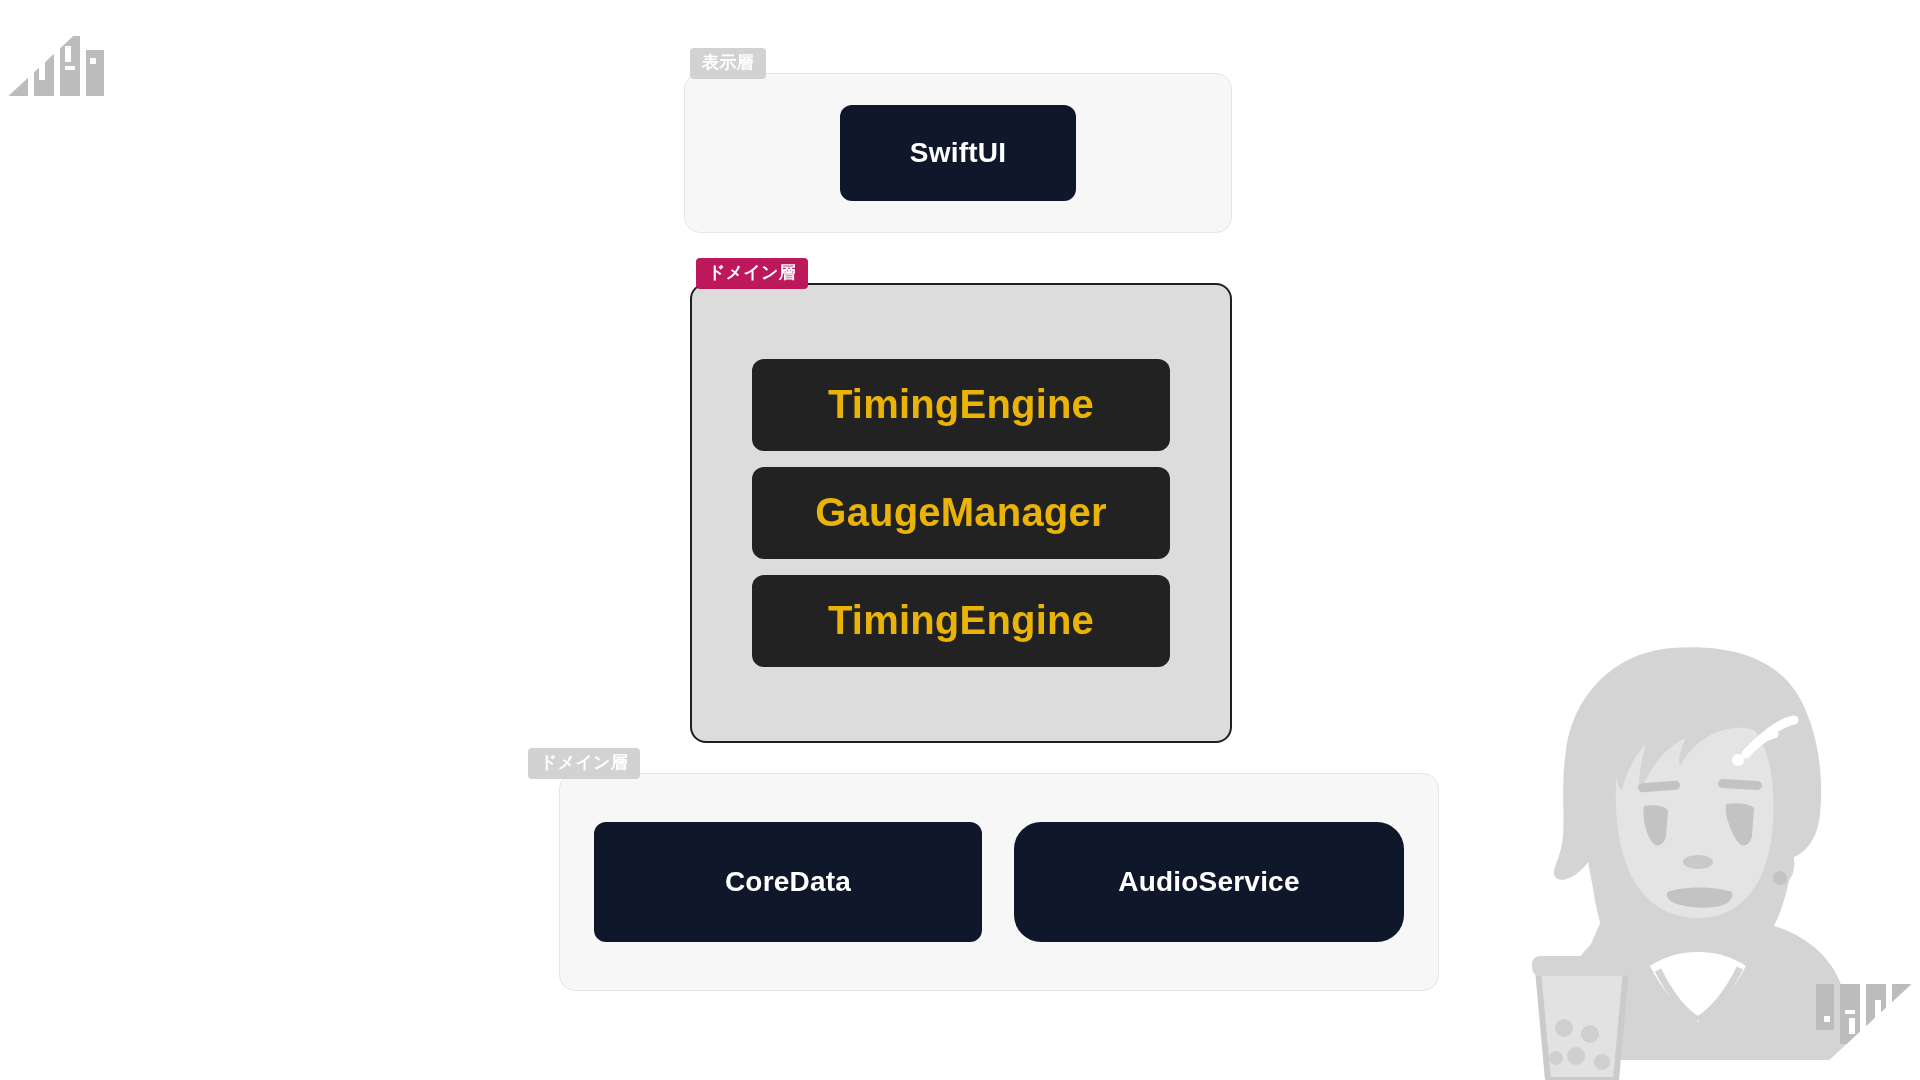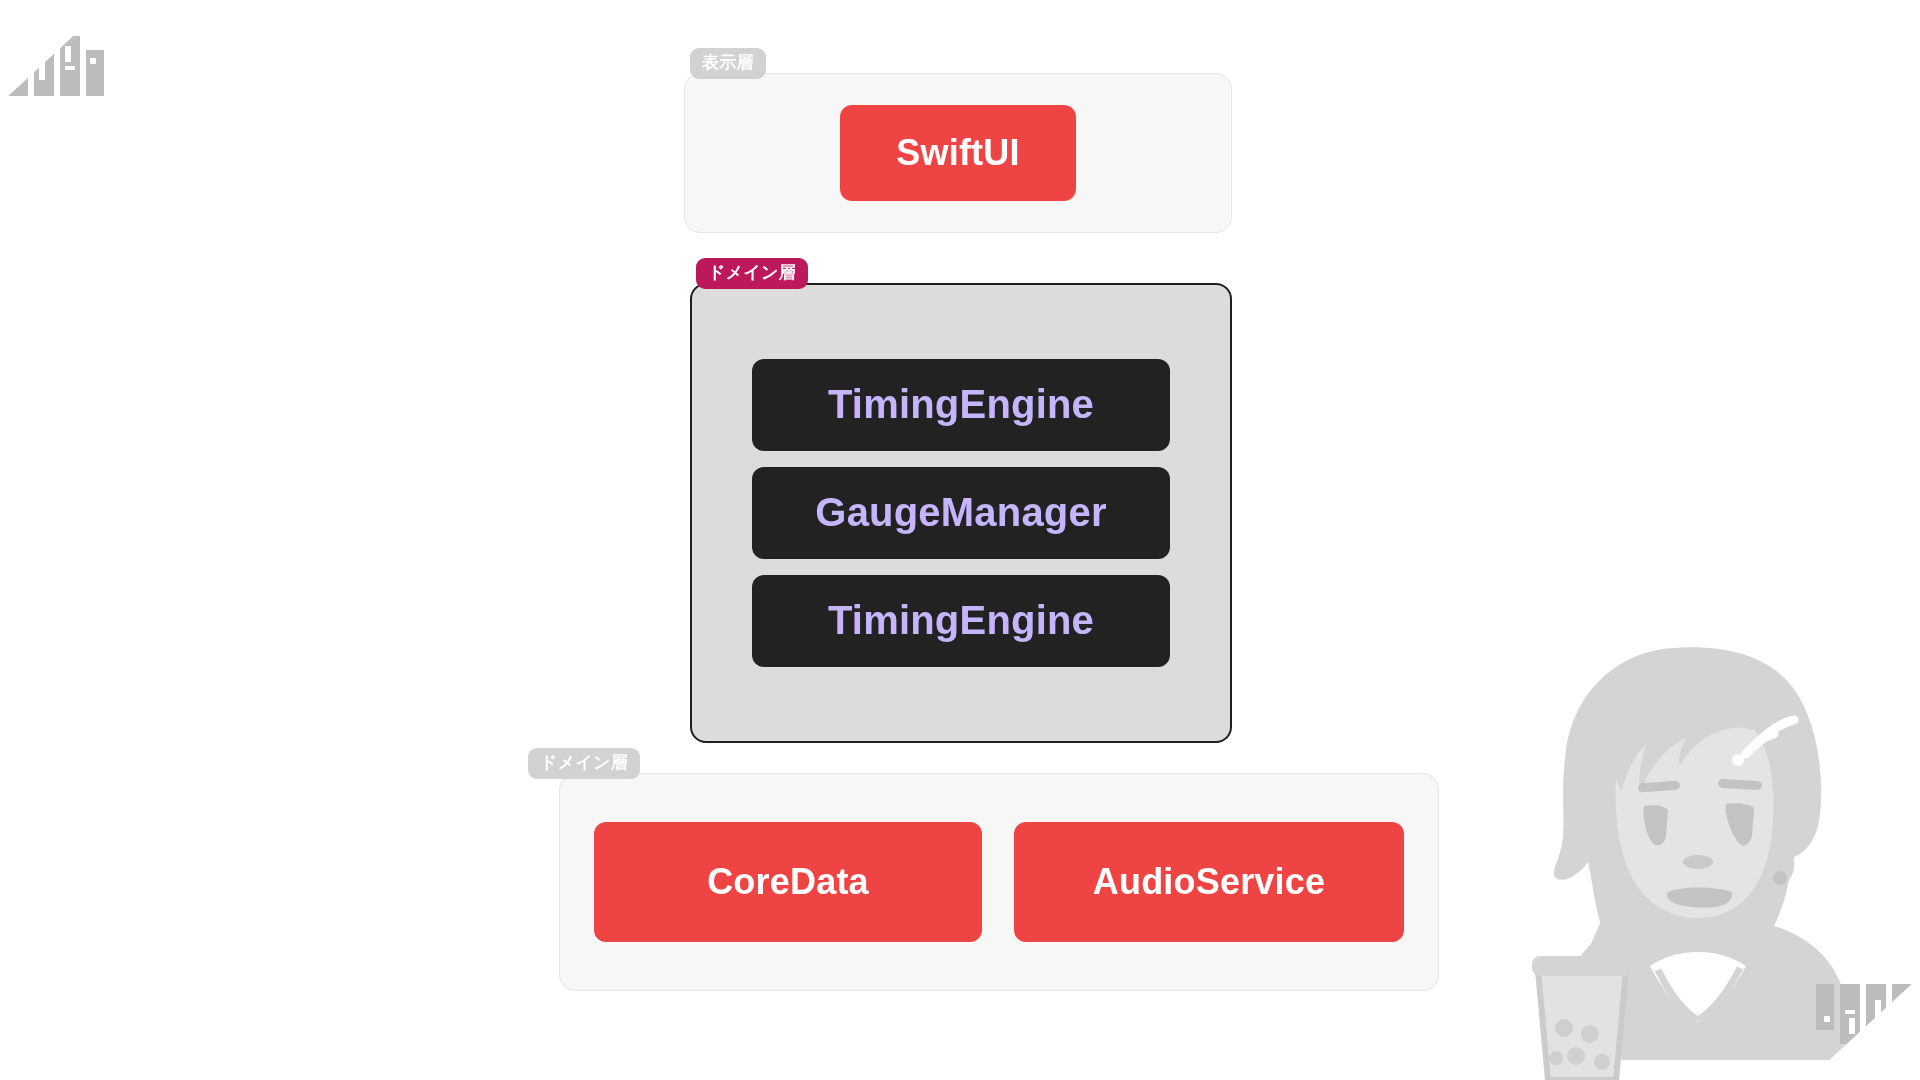--- a/index.html
+++ b/index.html
@@ -53,21 +53,21 @@
     height: 1080px;
   }
 
   .layer {
     position: absolute;
   }
 
   .layer-badge {
     display: inline-block;
     padding: 5px 12px 6px 12px;
-    border-radius: 9px;
+    border-radius: 4px;
     font-size: 17px;
     font-weight: 700;
     line-height: 1.15;
     letter-spacing: 0.3px;
     white-space: nowrap;
     position: relative;
     z-index: 3;
     margin-left: 6px;
     margin-bottom: -6px;
   }
@@ -102,28 +102,28 @@
   .node {
     border-radius: 12px;
     display: flex;
     align-items: center;
     justify-content: center;
     box-sizing: border-box;
     font-weight: 700;
     white-space: nowrap;
   }
   .node.muted {
-    background: #ef4444;
+    background: #0f172a;
     color: #ffffff;
-    font-size: 36px;
+    font-size: 28px;
     letter-spacing: 0.2px;
   }
   .node.strong {
     background: #222222;
-    color: #c4b5fd;
+    color: #eab308;
     font-size: 40px;
     letter-spacing: 0.2px;
   }
 
   
   #presentation-layer { left: 684px; top: 48px; }
   #presentation-layer .layer-box { width: 548px; height: 160px; padding: 16px 22px; }
   #presentation-layer .node { height: 96px; }
   #presentation-layer .node.n0 { width: 236px; }
   #presentation-layer .node.n1 { width: 240px; }
@@ -131,21 +131,21 @@
   
   #domain-layer { left: 690px; top: 258px; }
   #domain-layer .layer-box { width: 542px; height: 460px; padding: 38px 0; }
   #domain-layer .node { width: 418px; height: 92px; }
 
   
   #persistence-layer { left: 522px; top: 748px; }
   #persistence-layer .layer-box { width: 880px; height: 218px; padding: 18px 30px; gap: 32px; margin-left: 37px; }
   #persistence-layer .node { height: 120px; }
   #persistence-layer .node.n0 { width: 388px; }
-  #persistence-layer .node.n1 { width: 390px; }
+  #persistence-layer .node.n1 { width: 390px; border-radius: 27px; }
 </style>
 </head>
 <body>
 
 <svg class="corner-mark top-left" viewBox="0 0 104 96" xmlns="http://www.w3.org/2000/svg" aria-hidden="true">
   <g fill="#bcbcbc">
     <path d="M4 4 L4 92 L24 92 L24 4 Z"></path>
     <path d="M30 18 L30 92 L50 92 L50 18 Z"></path>
     <path d="M56 32 L56 92 L76 92 L76 32 Z"></path>
     <path d="M82 46 L82 92 L100 92 L100 46 Z"></path>

